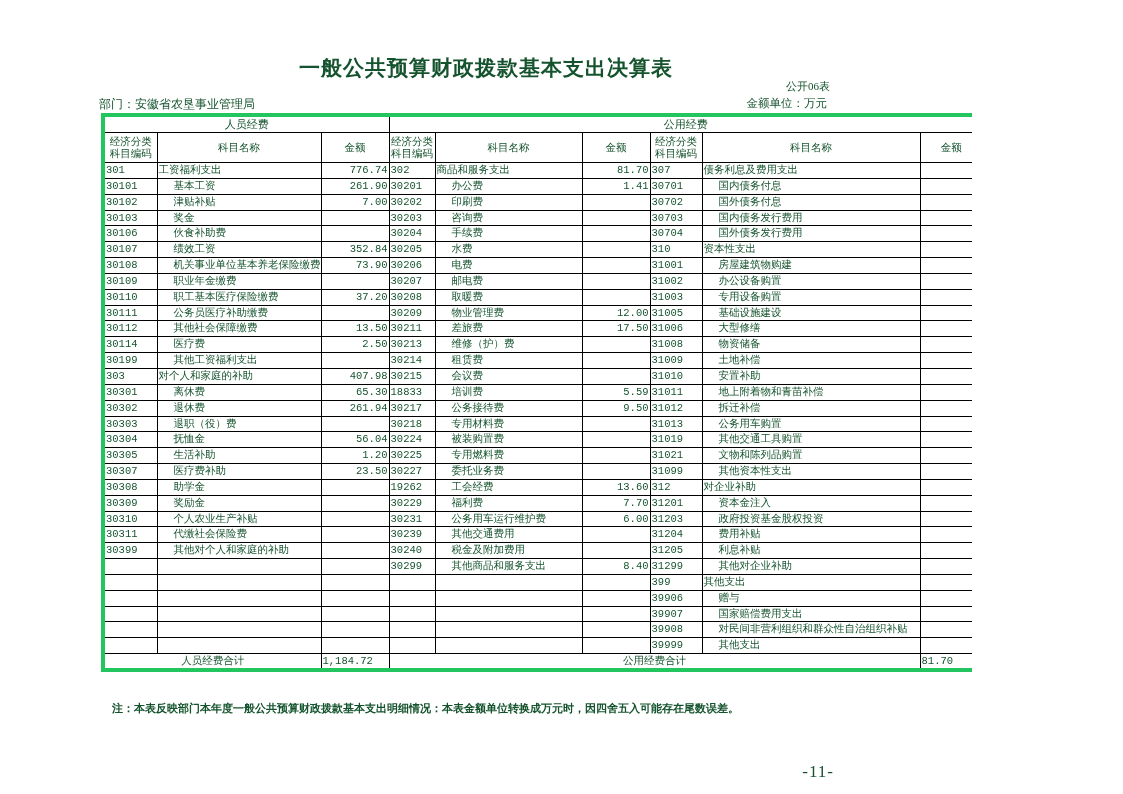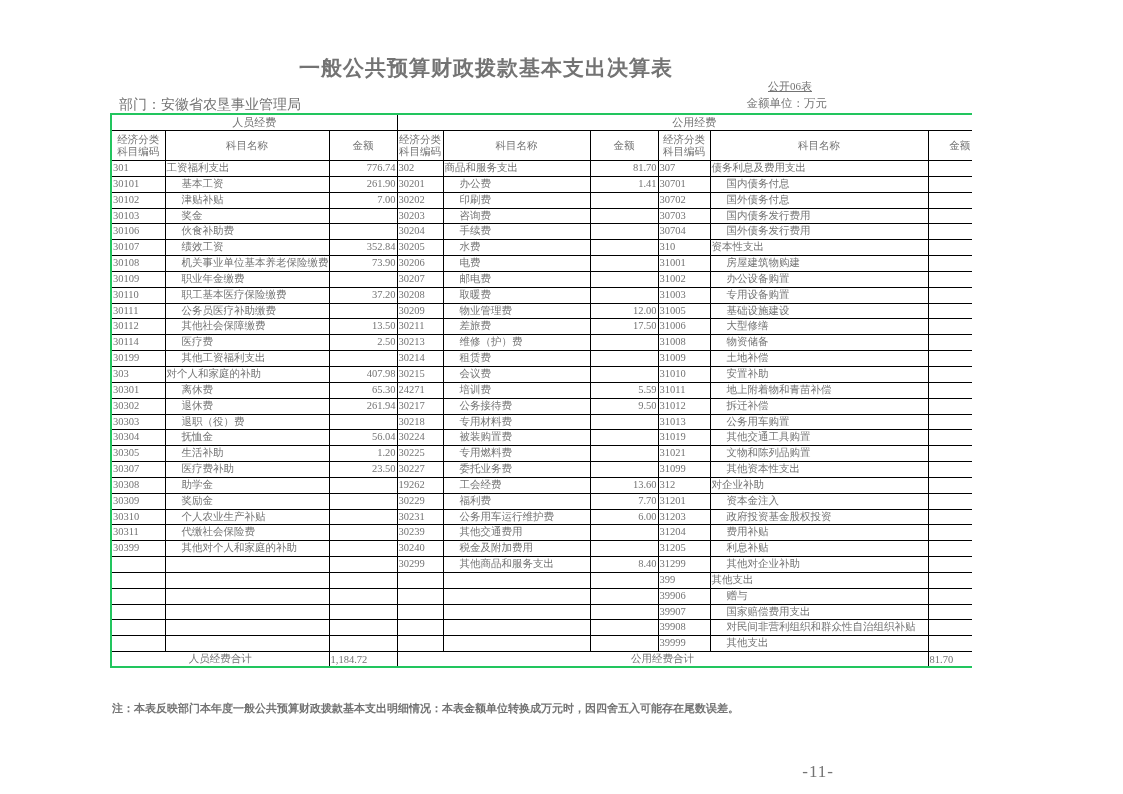--- a/index.html
+++ b/index.html
@@ -1,32 +1,33 @@
 <!DOCTYPE html>
 <html><head>
 <meta charset="utf-8">
 <style>
   html,body{margin:0;padding:0;background:#fff;}
   .sheet{
-    position:relative;width:972px;height:794px;background:#fff;color:#737373;
+    position:relative;width:972px;height:794px;background:#fff;color:#14532d;
     font-family:"Liberation Serif","DejaVu Serif",serif;
     overflow:hidden;
   }
   .title{
     position:absolute;top:54px;left:0;width:100%;text-align:center;
     font-family:"Liberation Sans","DejaVu Sans",sans-serif;
     font-weight:bold;font-size:21px;letter-spacing:1px;
   }
-  .form-no{position:absolute;top:79px;right:160px;font-size:11px;text-decoration:underline;}
-  .dept{position:absolute;top:96px;left:99px;font-size:14px;margin-left:20px;}
+  .form-no{position:absolute;top:79px;right:142px;font-size:11px;}
+  .dept{position:absolute;top:96px;left:99px;font-size:12px;}
   .unit{position:absolute;top:96px;right:145px;font-size:11.5px;}
   table.main{
-    position:absolute;left:110px;top:113px;width:881px;
+    position:absolute;left:101px;top:113px;width:881px;
     border-collapse:collapse;table-layout:fixed;
-    border:2px solid #22c55e;
+    border:4px solid #22c55e;
+    font-family:Liberation Mono, monospace;
   }
   table.main td,table.main th{
     border:1px solid #000;
     font-size:10.5px;font-weight:normal;
     padding:0 1px;overflow:hidden;white-space:nowrap;
     vertical-align:middle;
   }
   tr.group-row td{height:15px;text-align:center;font-size:11px;}
   tr.cols-row th{
     height:29px;text-align:center;white-space:normal;
@@ -232,21 +233,21 @@
           <td class="name child">会议费</td>
           <td class="amt"></td>
           <td class="code">31010</td>
           <td class="name child">安置补助</td>
           <td class="amt"></td>
         </tr>
         <tr class="data-row">
           <td class="code">30301</td>
           <td class="name child">离休费</td>
           <td class="amt">65.30</td>
-          <td class="code">24271</td>
+          <td class="code">18833</td>
           <td class="name child">培训费</td>
           <td class="amt">5.59</td>
           <td class="code">31011</td>
           <td class="name child">地上附着物和青苗补偿</td>
           <td class="amt"></td>
         </tr>
         <tr class="data-row">
           <td class="code">30302</td>
           <td class="name child">退休费</td>
           <td class="amt">261.94</td>

